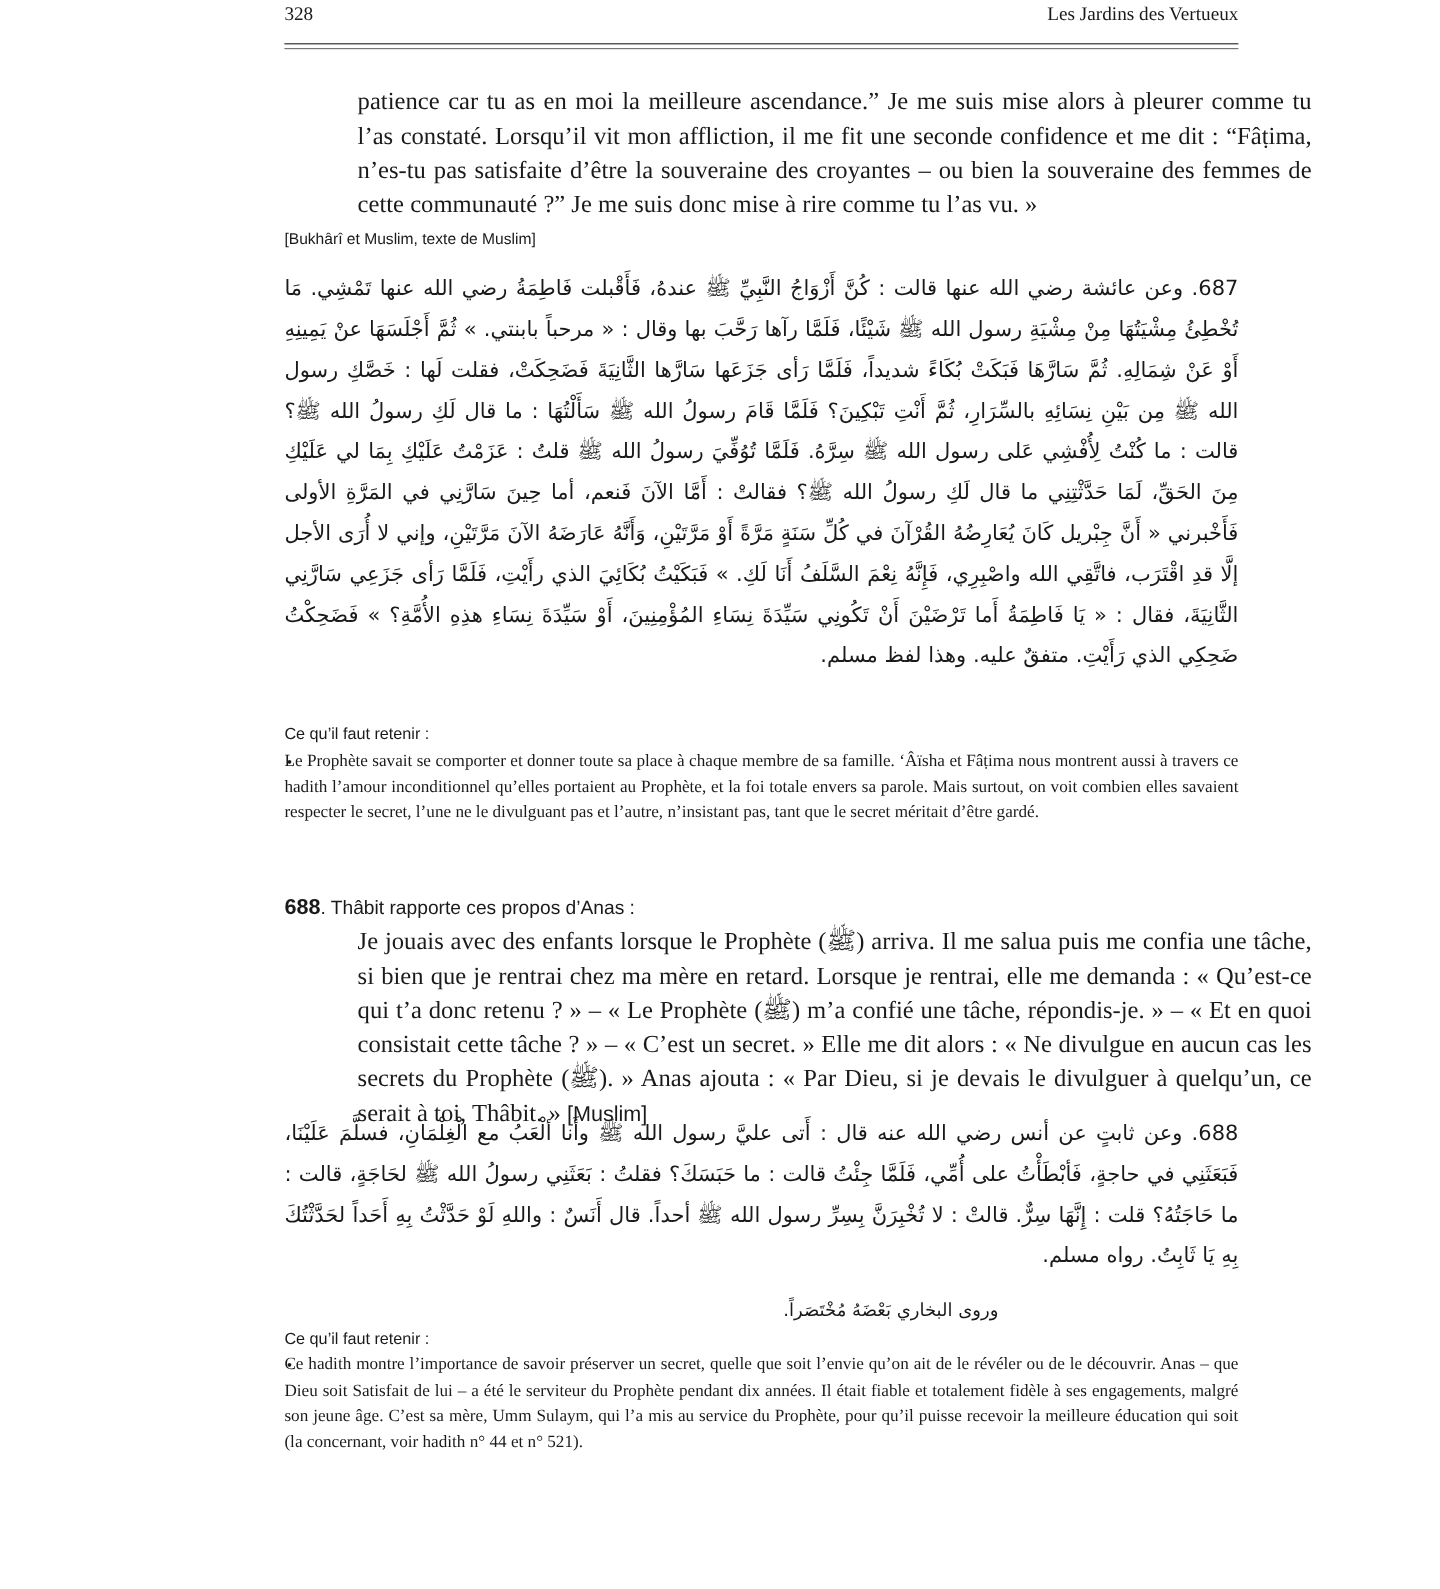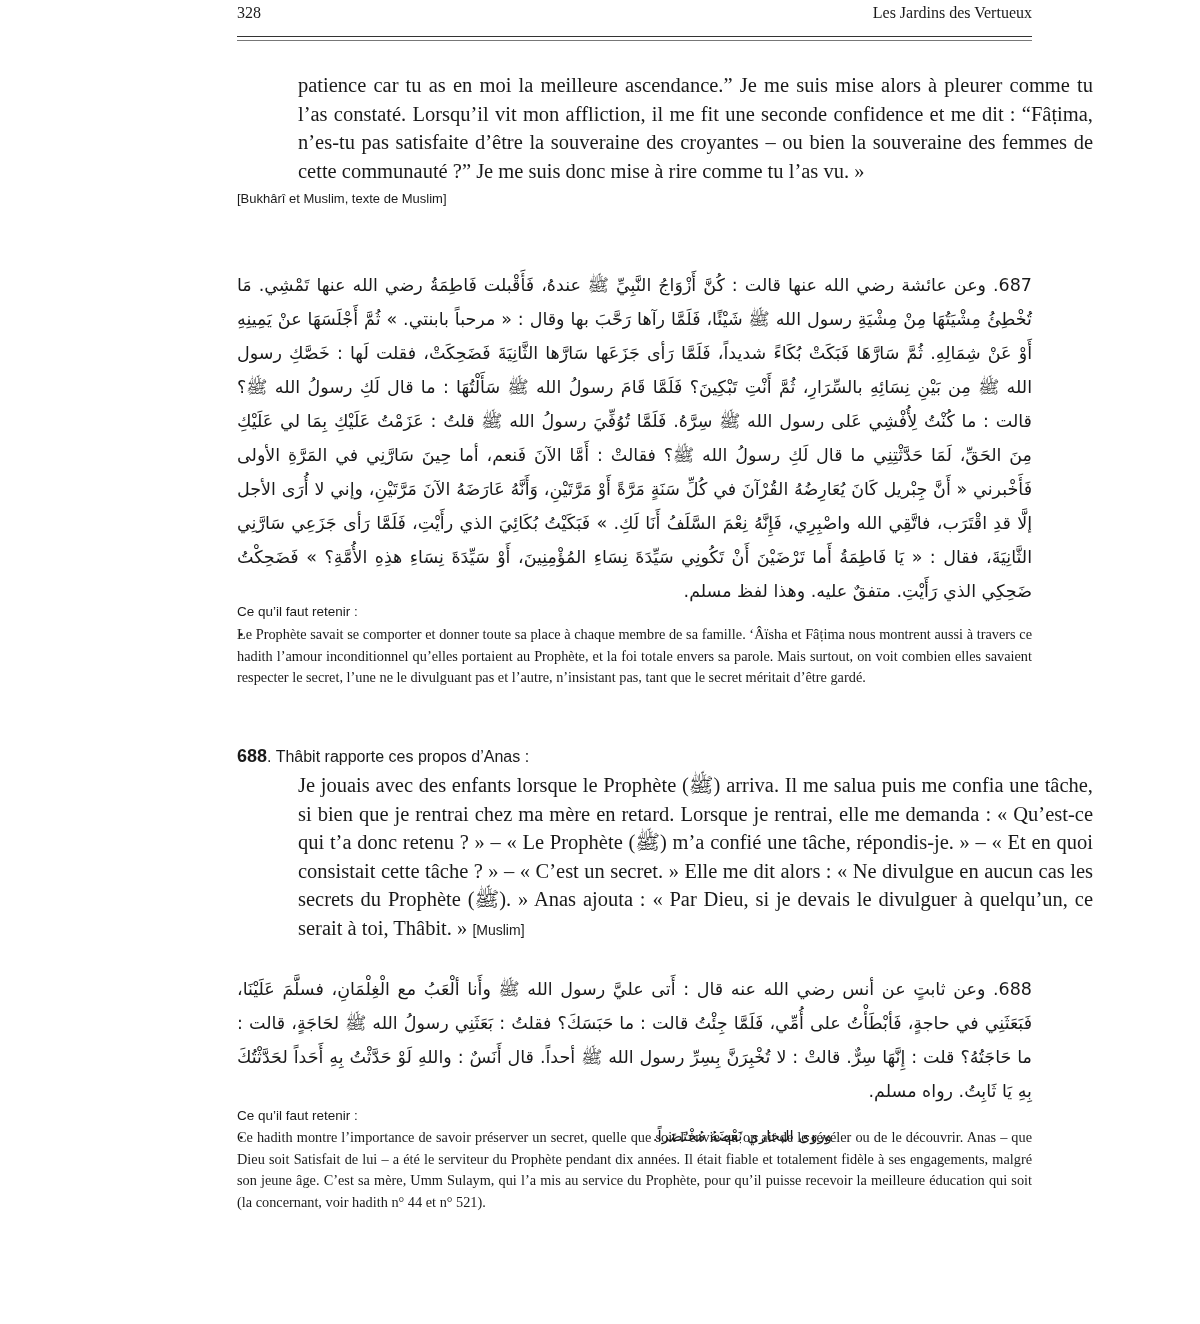--- a/index.html
+++ b/index.html
@@ -5,24 +5,24 @@
   html, body { margin: 0; padding: 0; background: #ffffff; }
   body { width: 1200px; height: 1324px; position: relative; overflow: hidden; color: #1a1a1a; }
   .page { position: absolute; left: 237px; top: 0; width: 795px; }
   .header { position: absolute; left: 0; top: 4px; width: 795px; height: 30px; font-family: "Liberation Serif", serif; font-size: 16px; }
   .page-num { position: absolute; left: 0; top: 0; }
   .running-title { position: absolute; right: 0; top: 0; }
   .header-rule { position: absolute; left: 0; top: 36px; width: 795px; height: 0; border-top: 1.6px solid #333; }
   .header-rule2 { position: absolute; left: 0; top: 40px; width: 795px; height: 0; border-top: 0.8px solid #777; }
 
   .fr-large { position: absolute; left: 14px; width: 795px; font-family: "Liberation Serif", serif; font-size: 20.5px; line-height: 28.5px; text-align: justify; text-align-last: left; margin-left: 47px; }
-  .source { font-family: "Liberation Sans", sans-serif; font-size: 14px; }
+  .source { font-family: "Liberation Sans", sans-serif; font-size: 18px; }
   .source-line { position: absolute; left: 0; font-family: "Liberation Sans", sans-serif; font-size: 13px; }
 
-  .arabic { position: absolute; left: 0; width: 795px; direction: rtl; font-family: "DejaVu Sans", sans-serif; font-size: 17.5px; line-height: 34px; text-align: justify; text-align-last: right; margin-top: 44px; }
+  .arabic { position: absolute; left: 0; width: 795px; direction: rtl; font-family: "DejaVu Sans", sans-serif; font-size: 17.5px; line-height: 34px; text-align: justify; text-align-last: right; }
   .arabic p { margin: 0; }
 
   .retenir-label { position: absolute; left: 0; font-family: "Liberation Sans", sans-serif; font-size: 13.5px; }
   .retenir-body { position: absolute; left: 0; width: 795px; font-family: "Liberation Serif", serif; font-size: 14.3px; line-height: 21.5px; text-align: justify; }
   .retenir-body .bullet { position: absolute; left: 2px; top: 0; font-size: 13px; }
   .retenir-body .txt { display: block; }
 
   .hadith-head { position: absolute; left: 0; font-family: "Liberation Sans", sans-serif; font-size: 16px; }
   .hadith-head .num { font-weight: bold; font-size: 18px; text-align: center; }
 </style>

